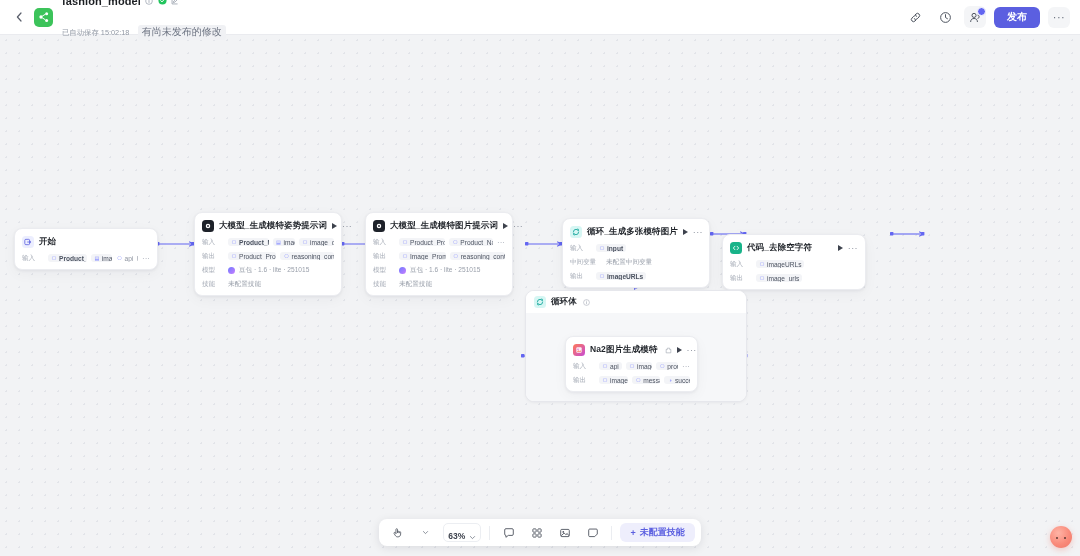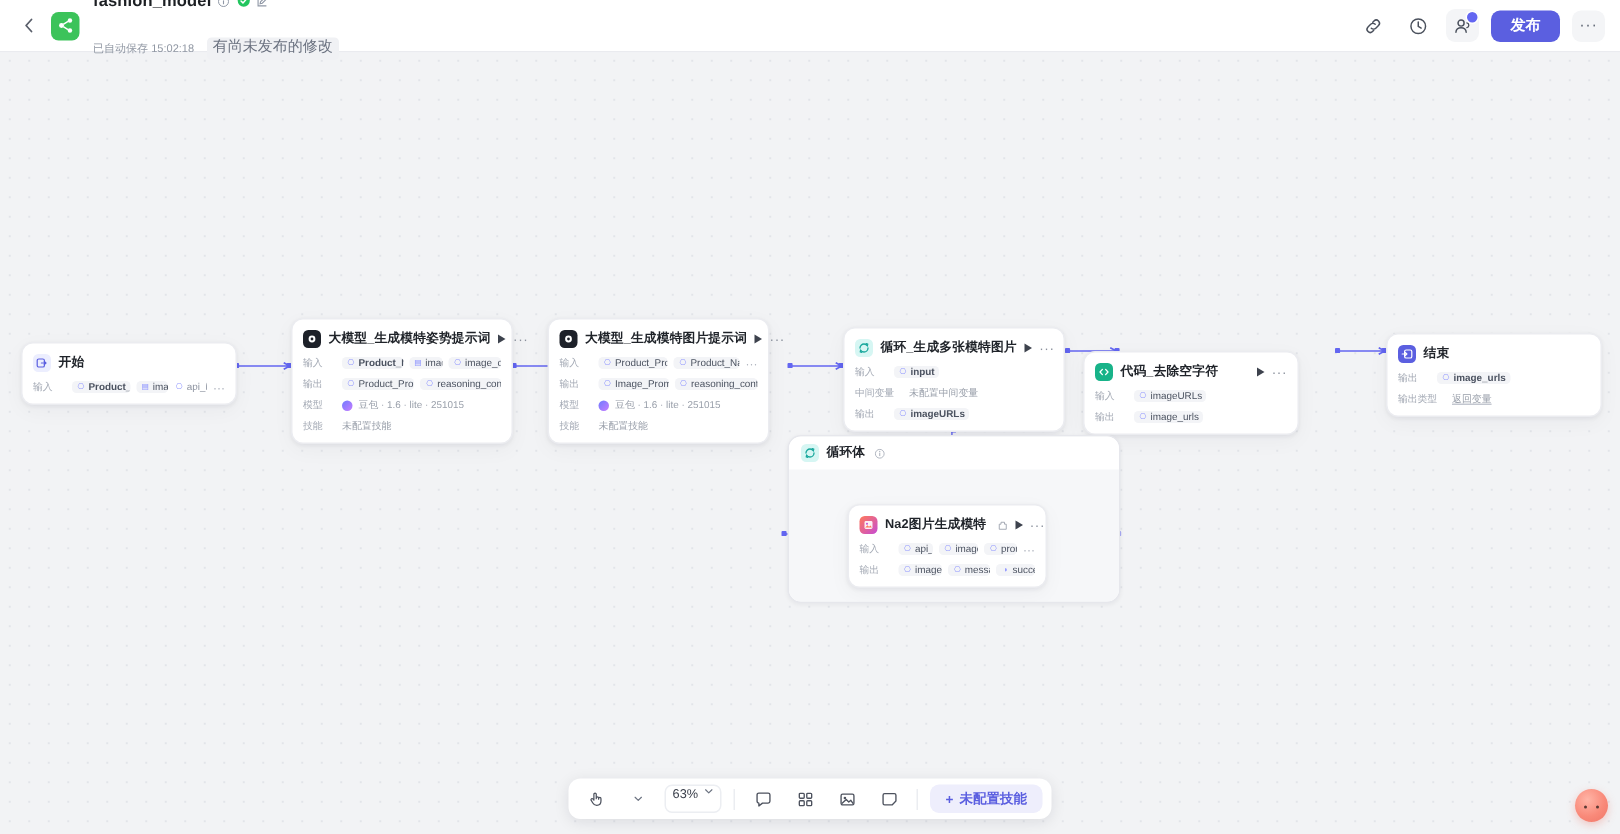--- a/index.html
+++ b/index.html
@@ -123,22 +123,22 @@
   }
   .toolbar {
     height: 27px; background: #fff; border-radius: 8px; display: flex; align-items: center;
     box-shadow: 0 2px 10px rgba(20,24,40,.10); padding: 0 6px; gap: 3px;
   }
   .tb-item {
     height: 19px; min-width: 19px; border-radius: 5px; display: flex; align-items: center;
     justify-content: center; color: #4d525e; cursor: pointer; padding: 0 3px; font-size: 9px;
   }
   .zoom-box {
-    height: 17px; border: 1px solid #eceef2; border-radius: 5px; display: flex; align-items: flex-start;
-    gap: 4px; padding: 0 4px; margin: 0 2px; cursor: pointer;
+    height: 17px; border: 1px solid #eceef2; border-radius: 5px; display: flex; align-items: flex-end;
+    gap: 4px; padding: 0 4px; margin: 0 2px; cursor: pointer; font-weight: bold;
   }
   .zoom-val { font-size: 8.5px; color: #3c414c; }
   .divider { width: 1px; height: 14px; background: #ebedf1; margin: 0 3px; }
   .add-node-btn {
     height: 19px; background: #eeeefc; color: #5b5fe0; border-radius: 6px; display: flex;
     align-items: center; gap: 4px; padding: 0 10px; font-size: 9px; font-weight: bold; cursor: pointer;
     margin-left: 2px;
   }
   .run-btn {
     height: 20px; background: #17a34a; color: #fff; border-radius: 6px; display: flex;
@@ -451,42 +451,20 @@
       </div>
       <div class="row">
         <span class="row-label">输出</span>
         <span class="chip">
             <span class="t">⎔</span>
             <span>image_urls</span>
           </span>
       </div>
     </div>
 
-    <div class="node" style="left:924px; top:188px; width:144px;">
-      <div class="node-head">
-        <span class="n-icon" style="background:#5b5fe0;">
-          <svg width="8" height="8" viewBox="0 0 12 12">
-              <rect x="3.6" y="2" width="7.2" height="8" rx="1.6" fill="none" stroke="#fff" stroke-width="1.2"></rect>
-              <path d="M1.2 6h4.6M4.2 4.4 5.9 6 4.2 7.6" fill="none" stroke="#fff" stroke-width="1.2" stroke-linecap="round" stroke-linejoin="round"></path>
-            </svg>
-        </span>
-        <span class="n-title">结束</span>
-      </div>
-      <div class="row">
-        <span class="row-label">输出</span>
-        <span class="chip">
-            <span class="t">⎔</span>
-            <b>image_urls</b>
-          </span>
-      </div>
-      <div class="row">
-        <span class="row-label w3">输出类型</span>
-        <span class="txt u">返回变量</span>
-      </div>
-    </div>
 
     <div class="loop-box" style="left:525px; top:256px; width:222px; height:112px;">
       <div class="loop-head">
         <span class="n-icon" style="background:#d6f6f3;">
           <svg width="8" height="8" viewBox="0 0 12 12">
               <path d="M2 6a4 4 0 0 1 4-4 4 4 0 0 1 3.5 2" fill="none" stroke="#17a79c" stroke-width="1.3" stroke-linecap="round"></path>
               <path d="M10 6a4 4 0 0 1-4 4 4 4 0 0 1-3.5-2" fill="none" stroke="#17a79c" stroke-width="1.3" stroke-linecap="round"></path>
               <path d="M8.2 1.6l1.6.5-.4 1.6M3.8 10.4l-1.6-.5.4-1.6" fill="none" stroke="#17a79c" stroke-width="1.2" stroke-linecap="round" stroke-linejoin="round"></path>
             </svg>
         </span>

